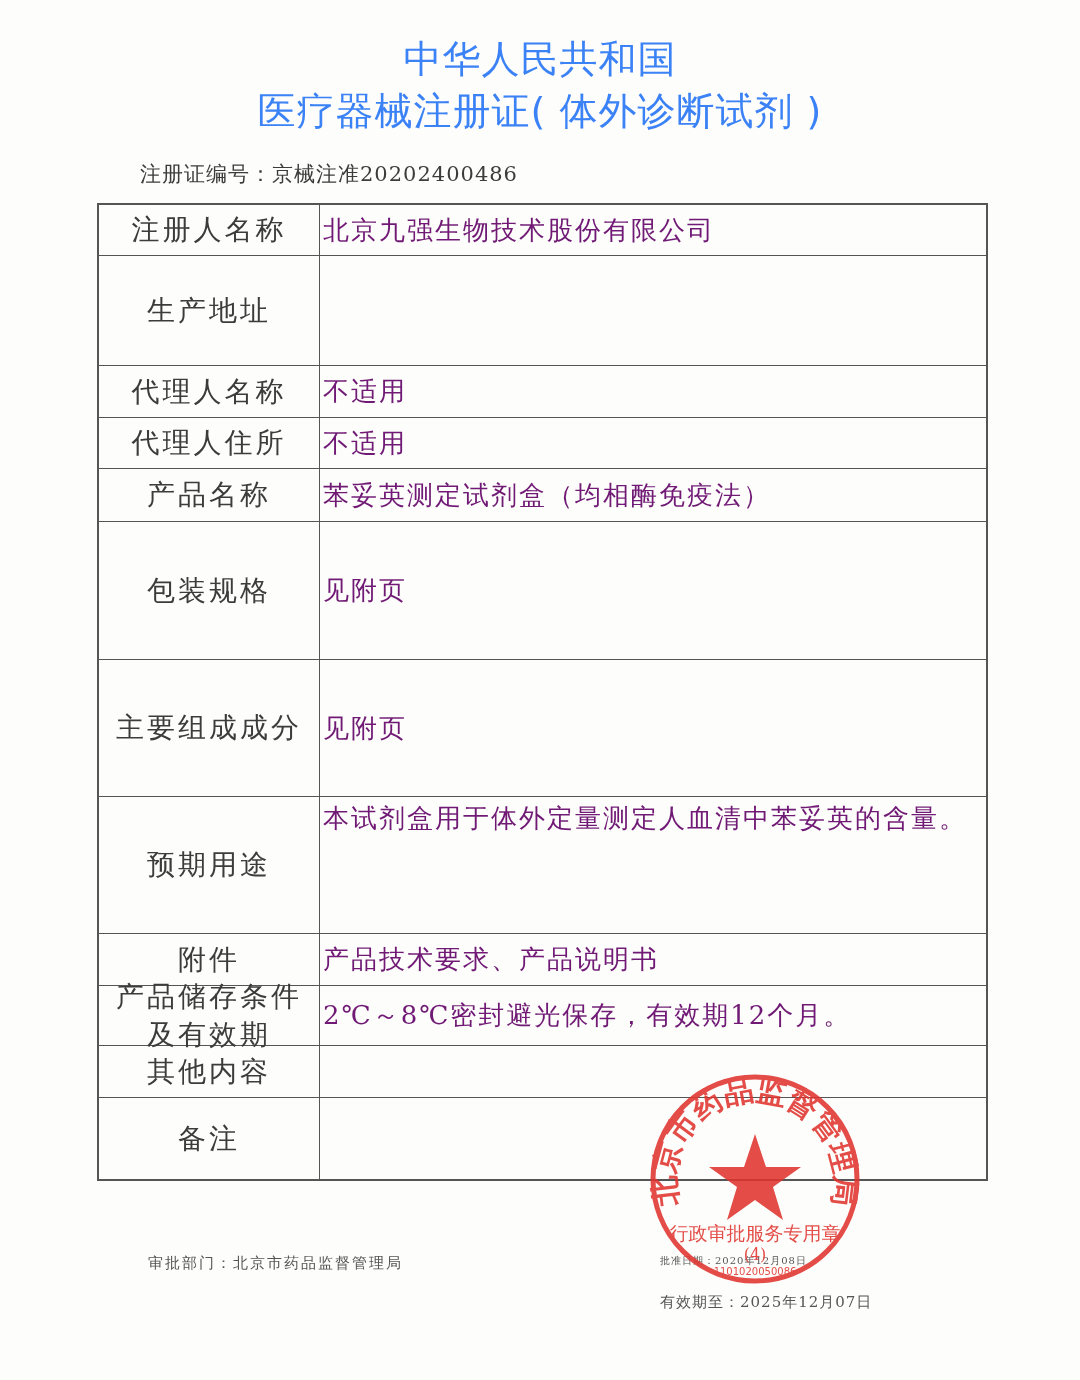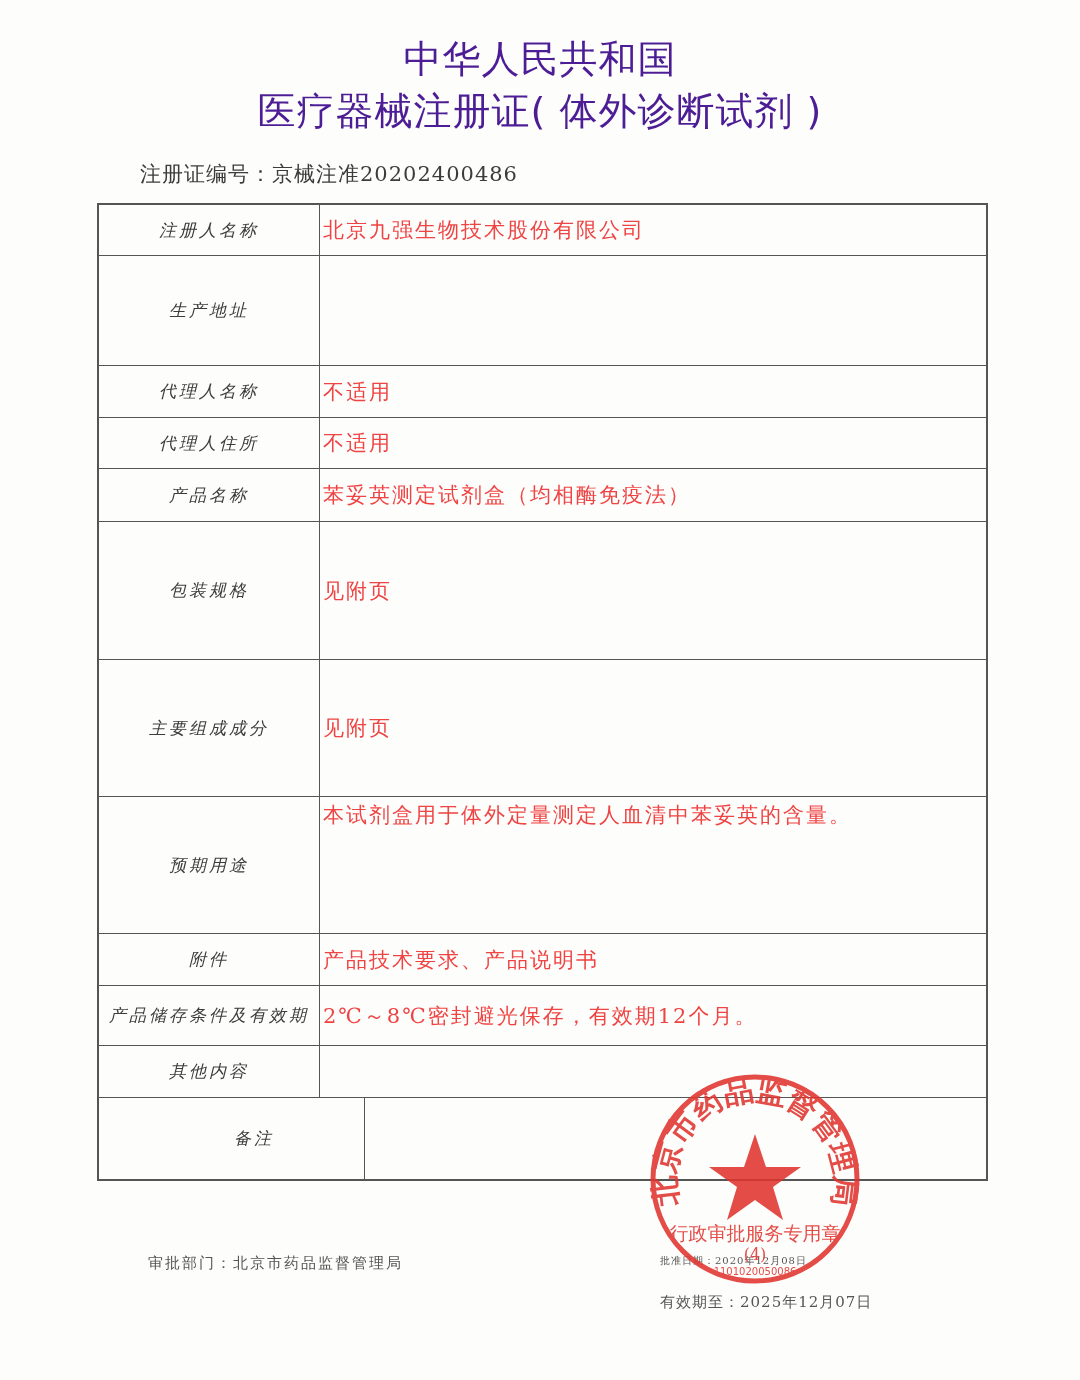--- a/index.html
+++ b/index.html
@@ -6,43 +6,43 @@
   body {
     width: 1080px; height: 1380px; overflow: hidden;
     background: #fdfdfb;
     font-family: "DejaVu Serif", "Liberation Serif", serif;
     color: #3a3a3a;
     position: relative;
   }
   .title1, .title2 {
     position: absolute; left: 0; width: 1080px; text-align: center;
     font-family: "DejaVu Sans", "Liberation Sans", sans-serif;
-    color: #4c1d95; letter-spacing: 1px;
+    color: #3b82f6; letter-spacing: 1px;
   }
   .title1 { top: 34px; font-size: 38px; }
   .title2 { top: 86px; font-size: 38px; }
   .regno {
     position: absolute; left: 140px; top: 160px;
     font-size: 21px; color: #3c3c3c; letter-spacing: 1px;
   }
   .table {
     position: absolute; left: 97px; top: 203px; width: 891px;
     border: 2px solid #555; box-sizing: border-box;
   }
   .row { display: flex; border-bottom: 1.5px solid #555; box-sizing: border-box; }
-  .row:last-child { border-bottom: none; margin-left: 45px; }
+  .row:last-child { border-bottom: none; }
   .label {
     width: 221px; flex: none; border-right: 1.5px solid #555;
     display: flex; align-items: center; justify-content: center;
-    text-align: center; font-size: 17px; letter-spacing: 3px;
-    color: #3c3c3c; line-height: 1.35; padding: 0 6px; box-sizing: border-box; font-style: italic;
+    text-align: center; font-size: 28px; letter-spacing: 3px;
+    color: #3c3c3c; line-height: 1.35; padding: 0 6px; box-sizing: border-box;
   }
   .value {
     flex: 1; display: flex; align-items: center;
-    padding-left: 3px; font-size: 21px; letter-spacing: 2px; color: #ef4444;
+    padding-left: 3px; font-size: 26px; letter-spacing: 2px; color: #701a75;
   }
   .value.top { align-items: flex-start; padding-top: 4px; }
   .footer-left {
     position: absolute; left: 148px; top: 1254px; font-size: 15px; color: #555; letter-spacing: 2px;
   }
   .footer-right1 {
     position: absolute; left: 660px; top: 1254px; font-size: 10px; color: #555; letter-spacing: 1px;
   }
   .footer-right2 {
     position: absolute; left: 660px; top: 1293px; font-size: 15px; color: #555; letter-spacing: 1px;

